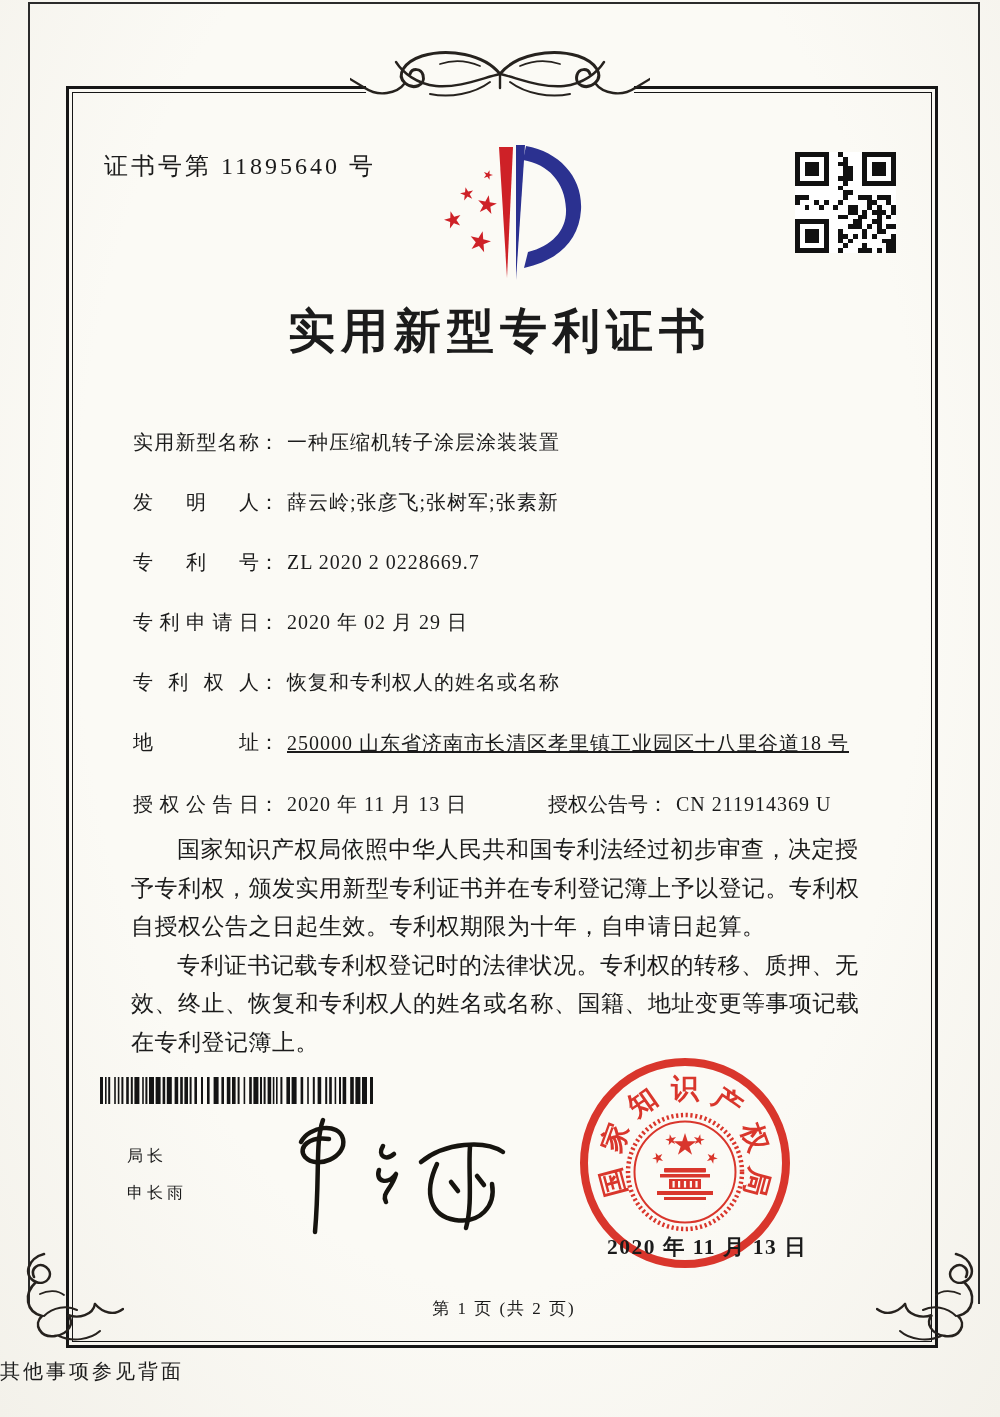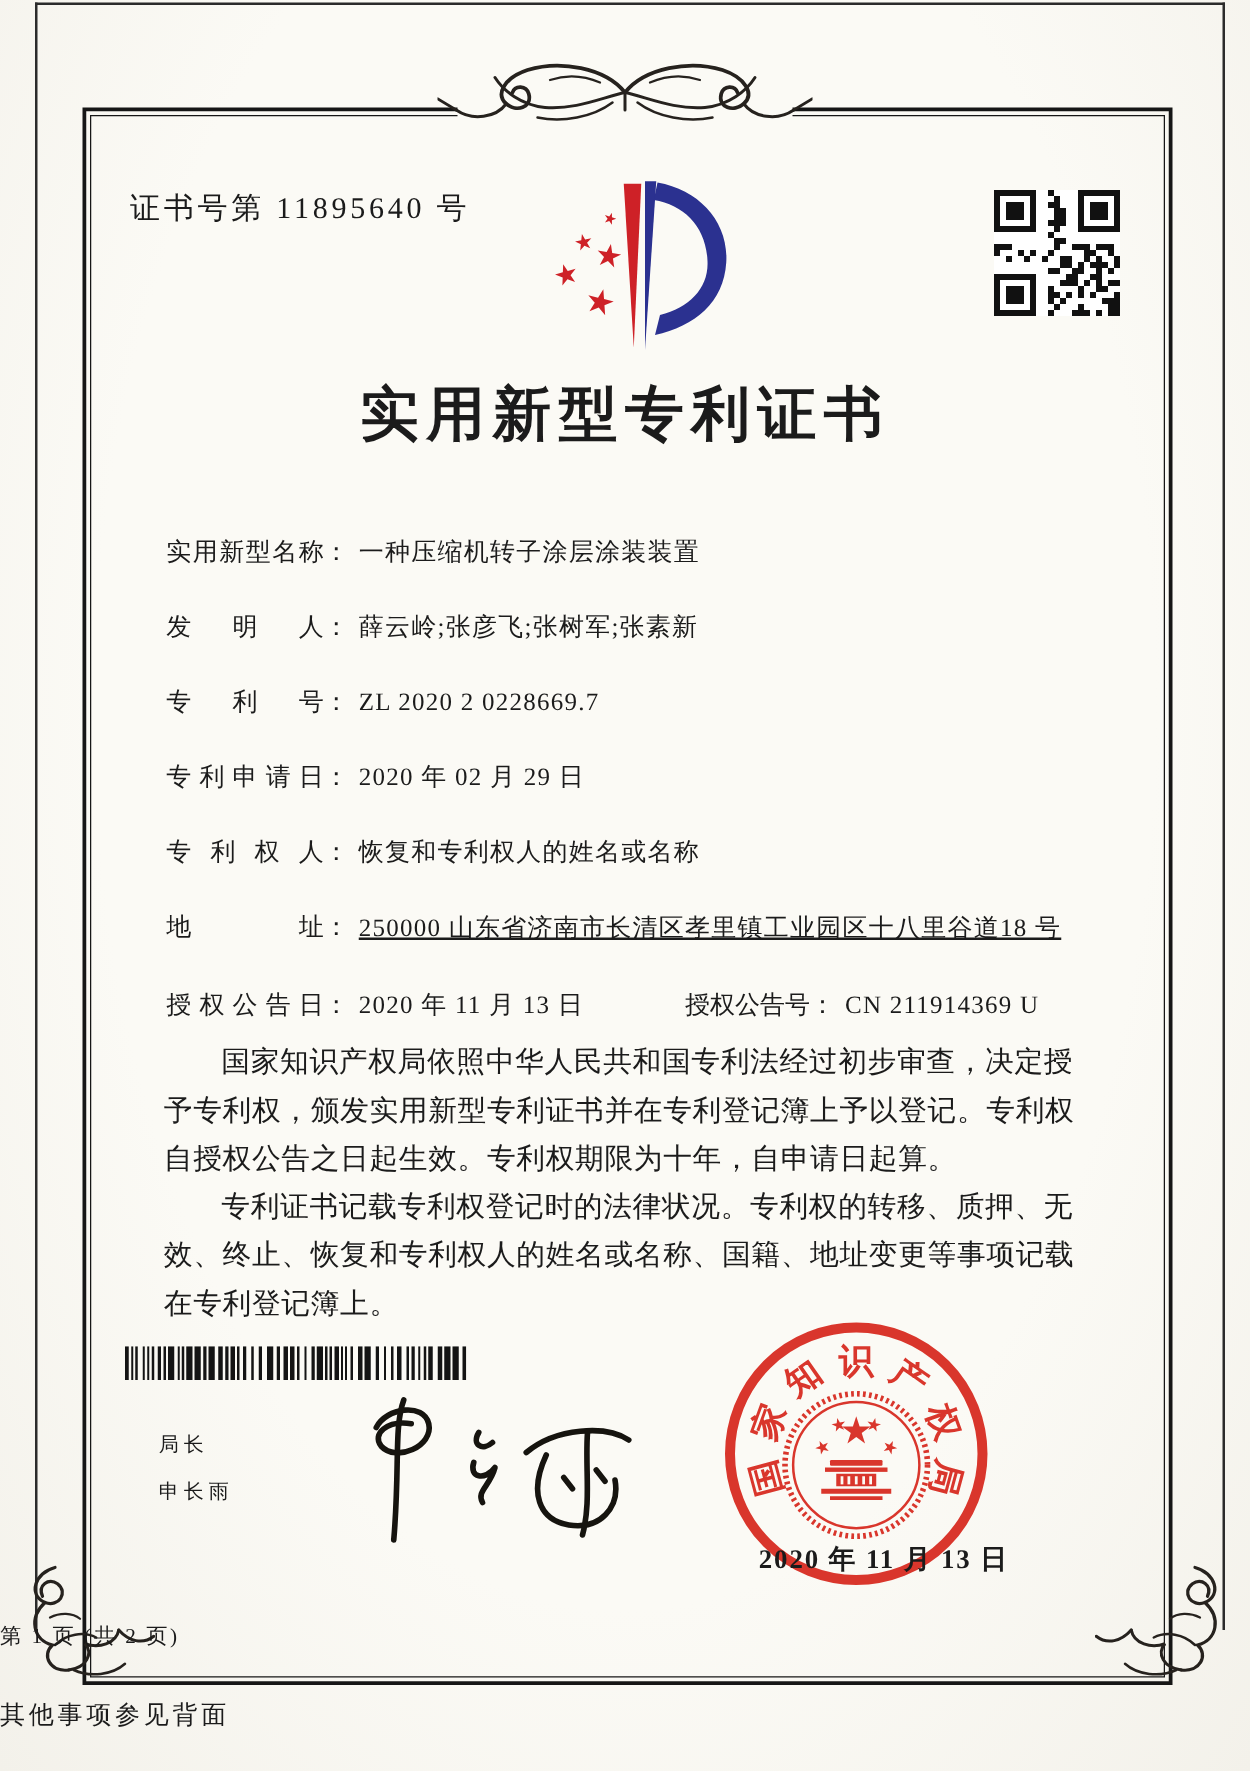--- a/index.html
+++ b/index.html
@@ -27,21 +27,21 @@
   .paras{position:absolute;left:131px;top:831px;width:748px;font-size:23px;line-height:38.5px;letter-spacing:0.5px;}
   .paras p{margin:0;text-indent:2em;}
   .barcode{position:absolute;left:100px;top:1077px;}
   .signer{position:absolute;left:127px;top:1146px;font-size:16px;letter-spacing:4px;}
   .signer div{margin-bottom:16px;}
   .signature{position:absolute;left:265px;top:1112px;}
   .signature path{fill:none;stroke:#16140f;stroke-width:4.5;stroke-linecap:round;stroke-linejoin:round;}
   .seal{position:absolute;left:574px;top:1052px;opacity:.93;}
   .sealch{font-size:28px;font-weight:bold;text-anchor:middle;font-family:"Liberation Serif",serif;}
   .seal-date{position:absolute;left:607px;top:1232px;font-size:21.5px;font-weight:600;letter-spacing:1.5px;}
-  .page-num{position:absolute;left:0;top:1297px;width:93%;font-size:17px;letter-spacing:2px;}
+  .page-num{position:absolute;left:0;top:1297px;width:93%;text-align:center;font-size:17px;letter-spacing:2px;padding-left:39px;}
   .back-note{position:absolute;left:0;top:1358px;width:94%;text-align:left;font-size:20px;letter-spacing:3px;}
 </style>
 </head>
 <body>
 
 <div class="page">
 
   <div class="outer-rule"></div>
   <div class="frame"></div>
   <div class="orn-mask"></div>

